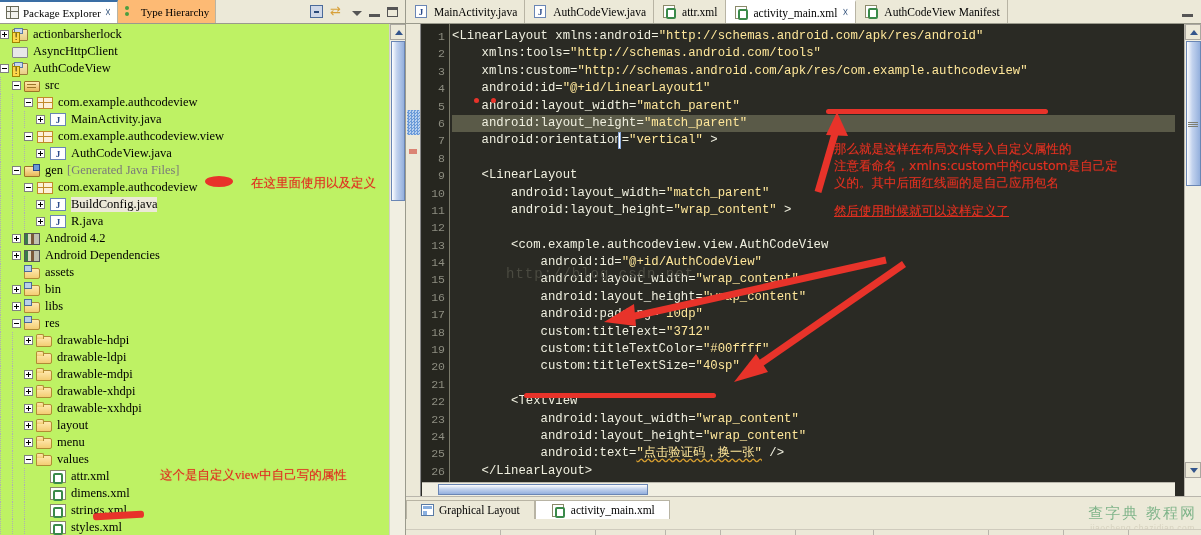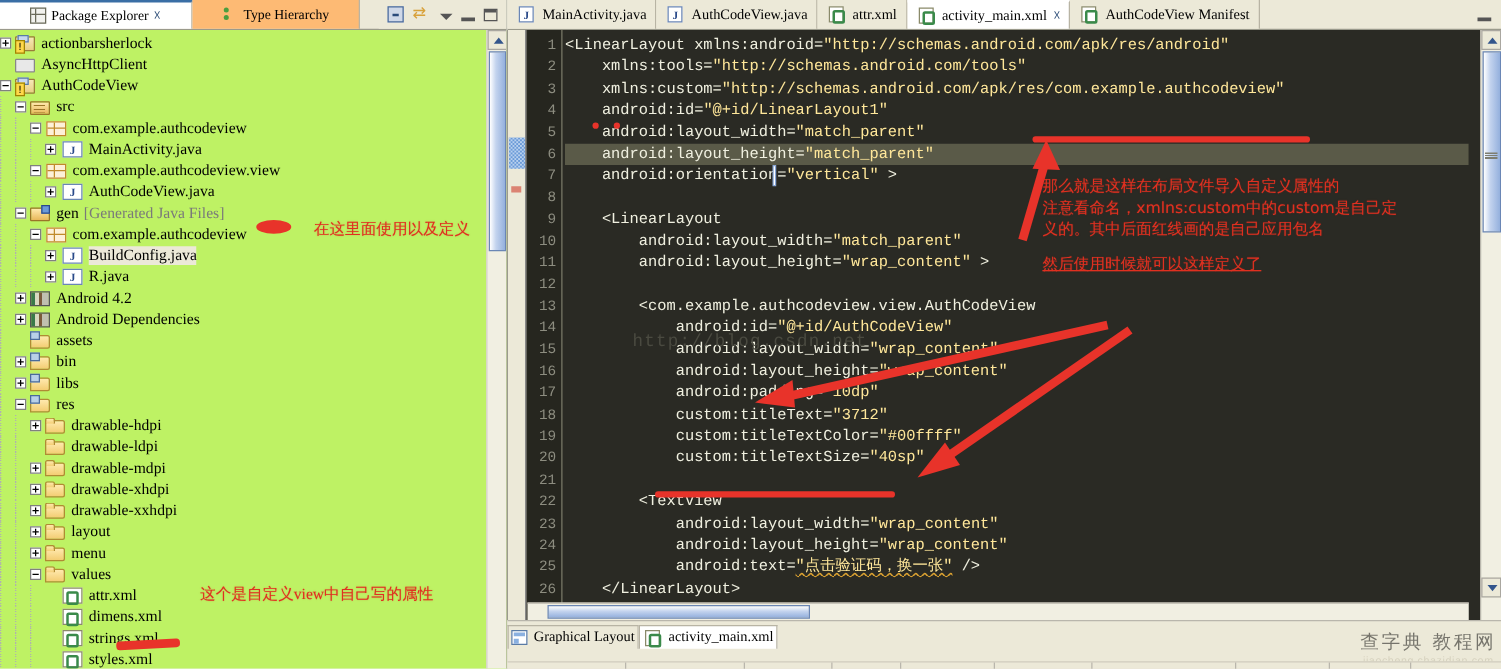--- a/index.html
+++ b/index.html
@@ -26,21 +26,21 @@
   #left-tabbar {
     position: relative;
     height: 24px;
     background: #ece9d8;
     border-bottom: 1px solid #9a9a8c;
     display: flex;
     align-items: stretch;
   }
   .ltab {
     display: flex; align-items: center; gap: 4px;
-    padding: 0 24px;
+    padding: 0 6px;
     font-size: 11px;
     font-family: "Liberation Serif", serif;
     color: #000;
     border-right: 1px solid #b8b4a4;
     white-space: nowrap;
   }
   .ltab.active {
     background: #ffffff;
     border-top: 2px solid #3a6ea5;
     padding-top: 0;
@@ -446,21 +446,21 @@
     position: relative;
     height: 39px;
     background: #ece9d8;
     border-top: 1px solid #b9b6ac;
     display: flex; align-items: flex-start;
     padding-top: 3px;
   }
   .btab {
     display: flex; align-items: center; gap: 5px;
     height: 19px;
-    padding: 0 2px;
+    padding: 0 14px;
     font-size: 11.5px;
     font-family: "Liberation Serif", serif;
     color: #000;
     border: 1px solid #b8b4a4;
     border-bottom: none;
     background: #ece9d8;
     white-space: nowrap;
   }
   .btab.active { background: #ffffff; }
   .ic-glayout {
@@ -476,21 +476,21 @@
   }
   #watermark {
     position: absolute; right: 4px; bottom: 2px;
     text-align: center;
     opacity: .5;
     pointer-events: none;
   }
   #wm-main {
     font-family: "DejaVu Sans", sans-serif;
     font-size: 15px;
-    color: #000000;
+    color: #15803d;
     letter-spacing: 2px;
   }
   #wm-sub {
     font-family: "Liberation Sans", sans-serif;
     font-size: 8.5px;
     color: #c0baa4;
     letter-spacing: .5px;
   }
   #ed-strip {
     position: absolute; left: 0; bottom: 0; width: 100%;

